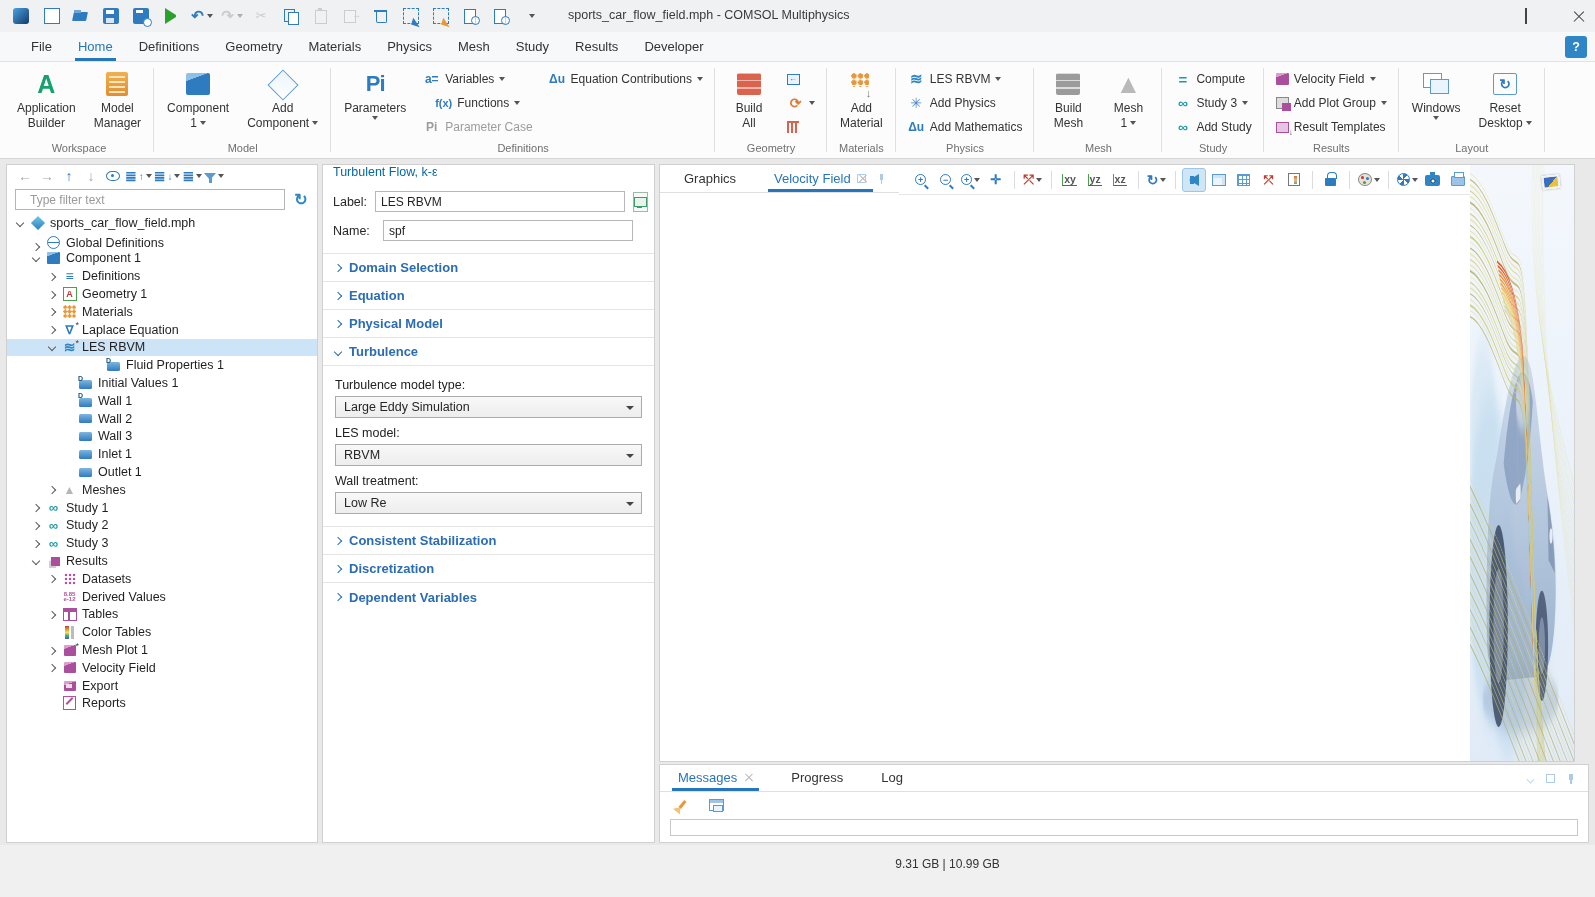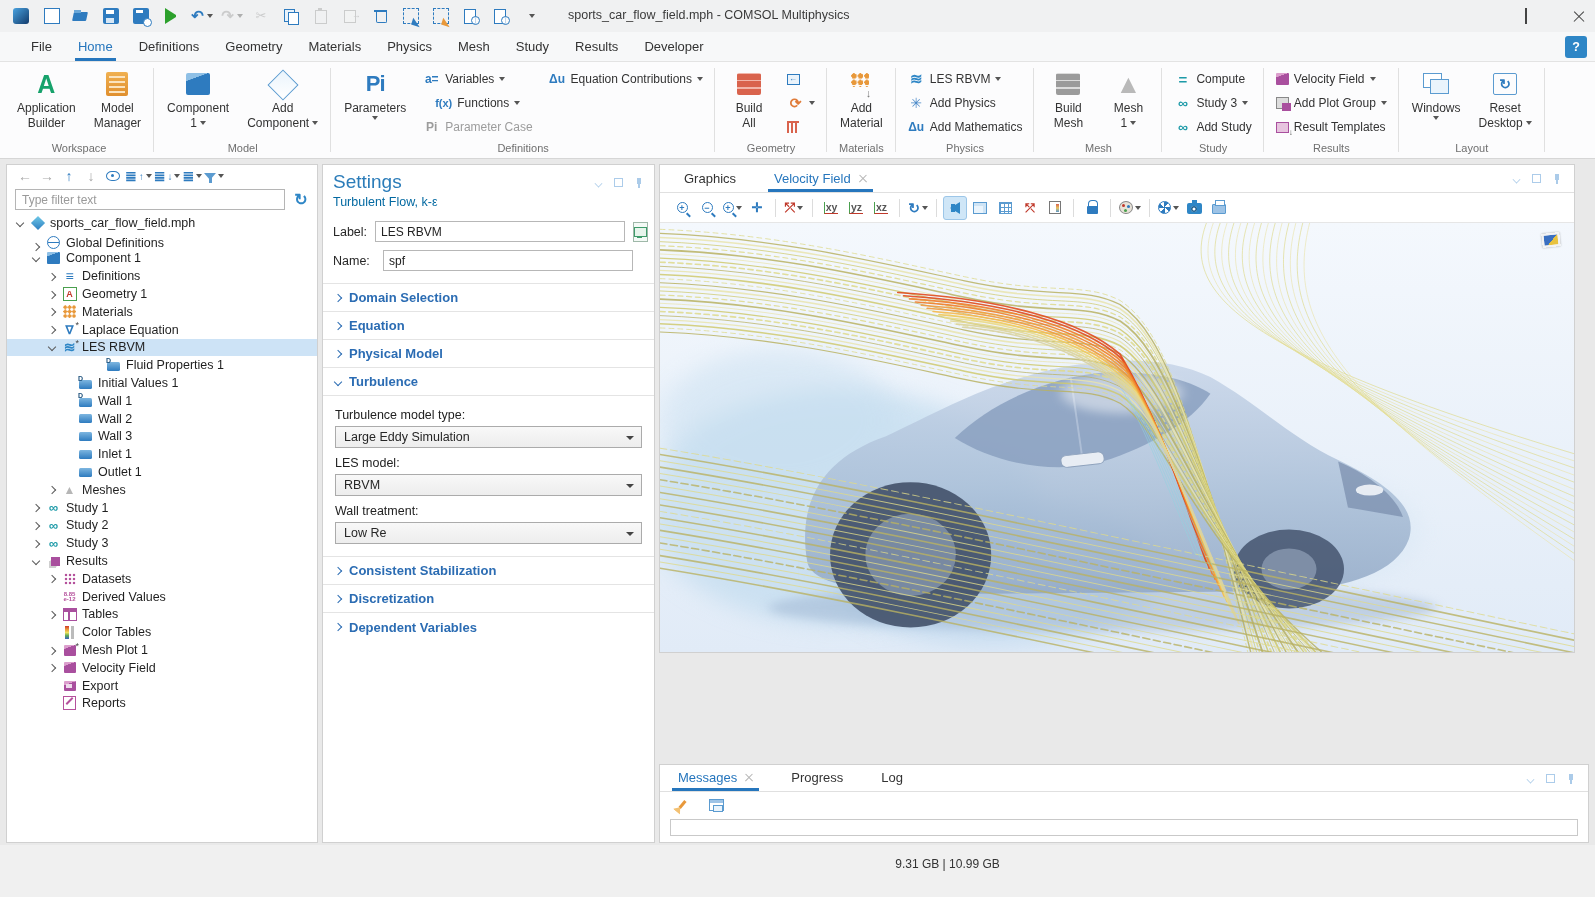--- a/index.html
+++ b/index.html
@@ -109,21 +109,21 @@
   .si-geo1{width:13px;height:11px;border:1.4px solid #2e7bbf;position:relative;background:#eaf3fb;}
   .si-geo1::after{content:"←";position:absolute;left:1px;top:-1px;font-size:8px;color:#2e7bbf;font-weight:700;}
   .si-geo2{color:#e07b39;font-size:14px;font-weight:700;}
   .si-geo3{width:12px;height:12px;background:repeating-linear-gradient(90deg,#d9634d 0 2px,transparent 2px 4px);border-top:2px solid #d9634d;}
 
   
   .main { position:absolute; top:162px; left:0; right:0; bottom:52px; background:#e9e9e9; }
   .panel { position:absolute; background:#fff; border:1px solid #d0d0d0; }
   .p-modelbuilder { left:6px; top:2px; width:312px; bottom:2px; }
   .p-settings { left:322px; top:2px; width:333px; bottom:2px; }
-  .p-graphics { left:659px; top:2px; right:20px; height:489px; display:flex; flex-direction:column; }
+  .p-graphics { left:659px; top:2px; right:20px; height:598px; display:flex; flex-direction:row; }
   .p-messages { left:659px; right:6px; bottom:2px; height:79px; display:flex; flex-direction:column; }
 
   .phead { display:flex; align-items:center; padding:6px 8px 2px 10px; }
   .phead .ptitle { font-size:19px; color:#2b7cb9; flex:1; }
   .micons { display:flex; gap:9px; align-items:center; padding-right:2px; }
   .mi { width:11px; height:11px; position:relative; opacity:.85; }
   .mi-chev::before{content:"";position:absolute;left:2px;top:3px;width:6px;height:6px;border-right:1.6px solid #9dc3e6;border-bottom:1.6px solid #9dc3e6;transform:rotate(45deg) scale(.8);}
   .mi-box::before{content:"";position:absolute;inset:1px;border:1.5px solid #9dc3e6;}
   .mi-pin::before{content:"";position:absolute;left:4px;top:1px;width:3.5px;height:6px;background:#9dc3e6;}
   .mi-pin::after{content:"";position:absolute;left:5.2px;top:7px;width:1.4px;height:4px;background:#9dc3e6;}
@@ -131,21 +131,21 @@
   
   .mb-tools { display:flex; align-items:center; gap:2px; padding:1px 6px 3px 8px; }
   .mbt { height:20px; min-width:20px; display:flex; align-items:center; justify-content:center; gap:2px; border-radius:3px; font-size:14px; font-weight:700; }
   .c-grey{color:#a9a9a9;} .c-blue{color:#2e7bbf;} .c-teal{color:#2e86c6;}
   .mbt .small{font-size:10px;}
   .eye{width:14px;height:10px;border:1.6px solid #2e7bbf;border-radius:50%/60%;position:relative;}
   .eye::after{content:"";position:absolute;left:4px;top:2px;width:3px;height:3px;border-radius:50%;background:#2e7bbf;}
   .funnel{width:0;height:0;border-left:6px solid transparent;border-right:6px solid transparent;border-top:7px solid #5b9bd0;position:relative;}
   .funnel::after{content:"";position:absolute;left:-1.5px;top:-7px;width:3px;height:10px;background:#5b9bd0;}
   .mb-filter { display:flex; align-items:center; gap:6px; padding:0 6px 4px 8px; }
-  .mb-filter input { flex:1; height:21px; border:1px solid #b5b5b5; padding:0 6px; font-size:12px; color:#333; font-family:inherit; }
+  .mb-filter input { flex:1; height:21px; border:1px solid #b5b5b5; padding:0 14px; font-size:12px; color:#333; font-family:inherit; }
   .mb-filter input::placeholder { color:#9a9a9a; }
 
   
   .tree { overflow:hidden; }
   .trow { display:flex; align-items:center; height:17.8px; gap:4px; padding-right:4px; cursor:default; white-space:nowrap; }
   .trow.sel { background:#cde3f6; }
   .chev { width:10px; flex:0 0 10px; display:flex; justify-content:center; }
   .chev::before { content:""; width:5px; height:5px; border-right:1.4px solid #5a5a5a; border-bottom:1.4px solid #5a5a5a; }
   .chev.r::before { transform:rotate(-45deg); margin-top:1px;}
   .chev.d::before { transform:rotate(45deg); }
@@ -727,28 +727,20 @@
         </div>
         <div class="trow" style="padding-left: 40px;">
           <span class="chev n"></span>
           <span class="ti ti-reports"></span>
           <span class="tlabel">Reports</span>
         </div>
       </div>
   </div>
 
   <div class="panel p-settings">
-    <div class="phead">
-      <div class="ptitle">Settings</div>
-      <div class="micons">
-        <span class="mi mi-chev"></span>
-        <span class="mi mi-box"></span>
-        <span class="mi mi-pin"></span>
-      </div>
-    </div>
     <div class="s-subtitle">Turbulent Flow, k-ε</div>
     <div class="s-field">
       <label>Label:</label>
       <input type="text" value="LES RBVM" style="">
       <span class="s-editbtn"></span>
     </div>
     <div class="s-field">
       <label>Name:</label>
       <input type="text" value="spf" style="">
     </div>

